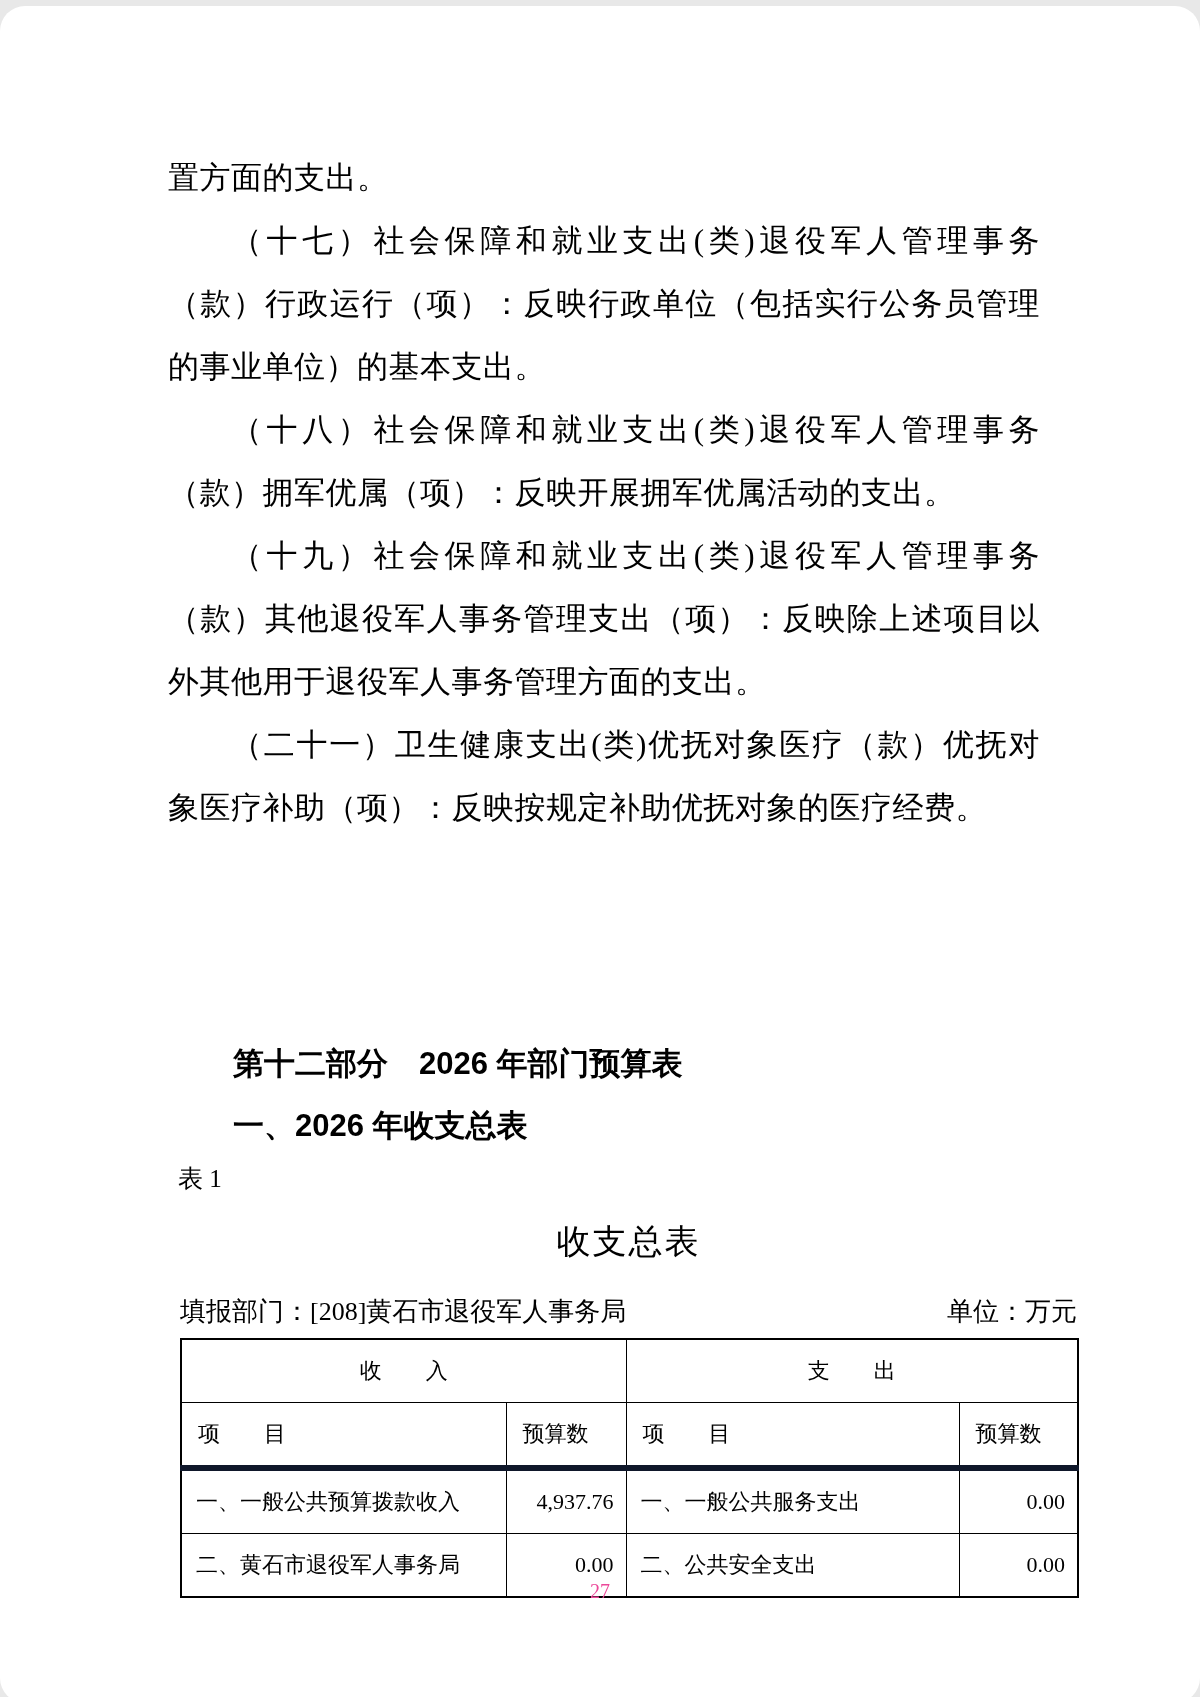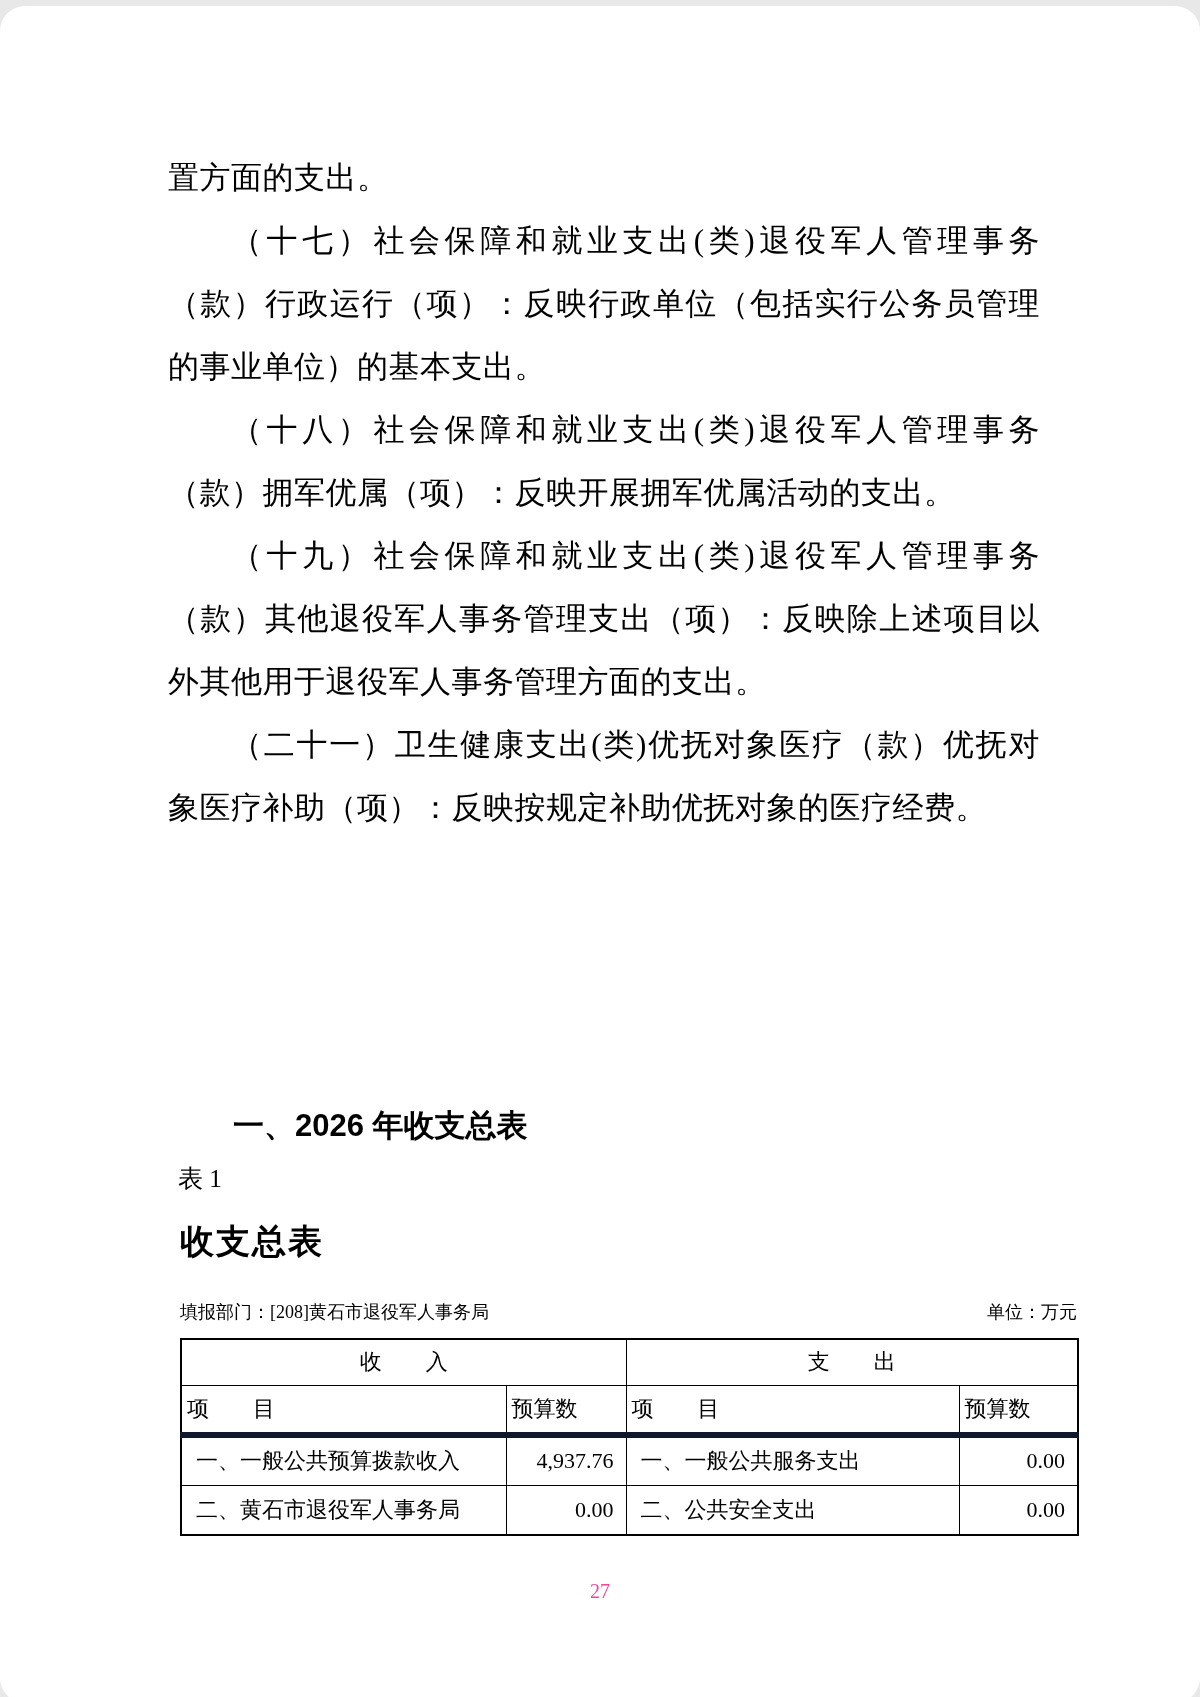--- a/index.html
+++ b/index.html
@@ -47,51 +47,52 @@
     top: 1160px;
     left: 178px;
     font-size: 25px;
     line-height: 26px;
   }
   .table-title {
     position: absolute;
     top: 1212px;
     left: 180px;
     width: 897px;
+    text-align: center;
     font-family: "Liberation Sans", "DejaVu Sans", sans-serif;
-    font-weight: bold;
+    font-weight: normal;
     font-size: 34px;
     line-height: 46px;
     letter-spacing: 2px;
   }
   .table-meta {
     position: absolute;
     top: 1292px;
     left: 180px;
     width: 897px;
     display: flex;
     justify-content: space-between;
     align-items: flex-end;
-    font-size: 18px;
+    font-size: 26px;
     line-height: 28px;
   }
   
   table.summary {
     position: absolute;
     top: 1332px;
     left: 180px;
     width: 897px;
     border-collapse: collapse;
     table-layout: fixed;
     font-size: 22px;
     border: 2px solid #000000;
   }
   table.summary td {
     border: 1px solid #000000;
-    padding: 5px;
+    padding: 16px;
     overflow: hidden;
     white-space: nowrap;
   }
   table.summary tr.group-row td { height: 46px; text-align: center; }
   table.summary tr.sub-row td {
     height: 50px;
     text-align: left;
     border-bottom: 6px solid #0f172a;
   }
   table.summary tr.data-row td { height: 50px; }
@@ -114,20 +115,21 @@
 <div class="page">
 
   <div class="body-text">
     <p>置方面的支出。</p>
     <p class="indent">（十七）社会保障和就业支出(类)退役军人管理事务（款）行政运行（项）：反映行政单位（包括实行公务员管理的事业单位）的基本支出。</p>
     <p class="indent">（十八）社会保障和就业支出(类)退役军人管理事务（款）拥军优属（项）：反映开展拥军优属活动的支出。</p>
     <p class="indent">（十九）社会保障和就业支出(类)退役军人管理事务（款）其他退役军人事务管理支出（项）：反映除上述项目以外其他用于退役军人事务管理方面的支出。</p>
     <p class="indent">（二十一）卫生健康支出(类)优抚对象医疗（款）优抚对象医疗补助（项）：反映按规定补助优抚对象的医疗经费。</p>
   </div>
 
+  <div class="part-heading">第十二部分　2026 年部门预算表</div>
 
   <div class="section-heading">一、2026 年收支总表</div>
 
   <div class="table-label">表 1</div>
 
   <div class="table-title">收支总表</div>
 
   <div class="table-meta">
     <span>填报部门：[208]黄石市退役军人事务局</span>
     <span>单位：万元</span>

